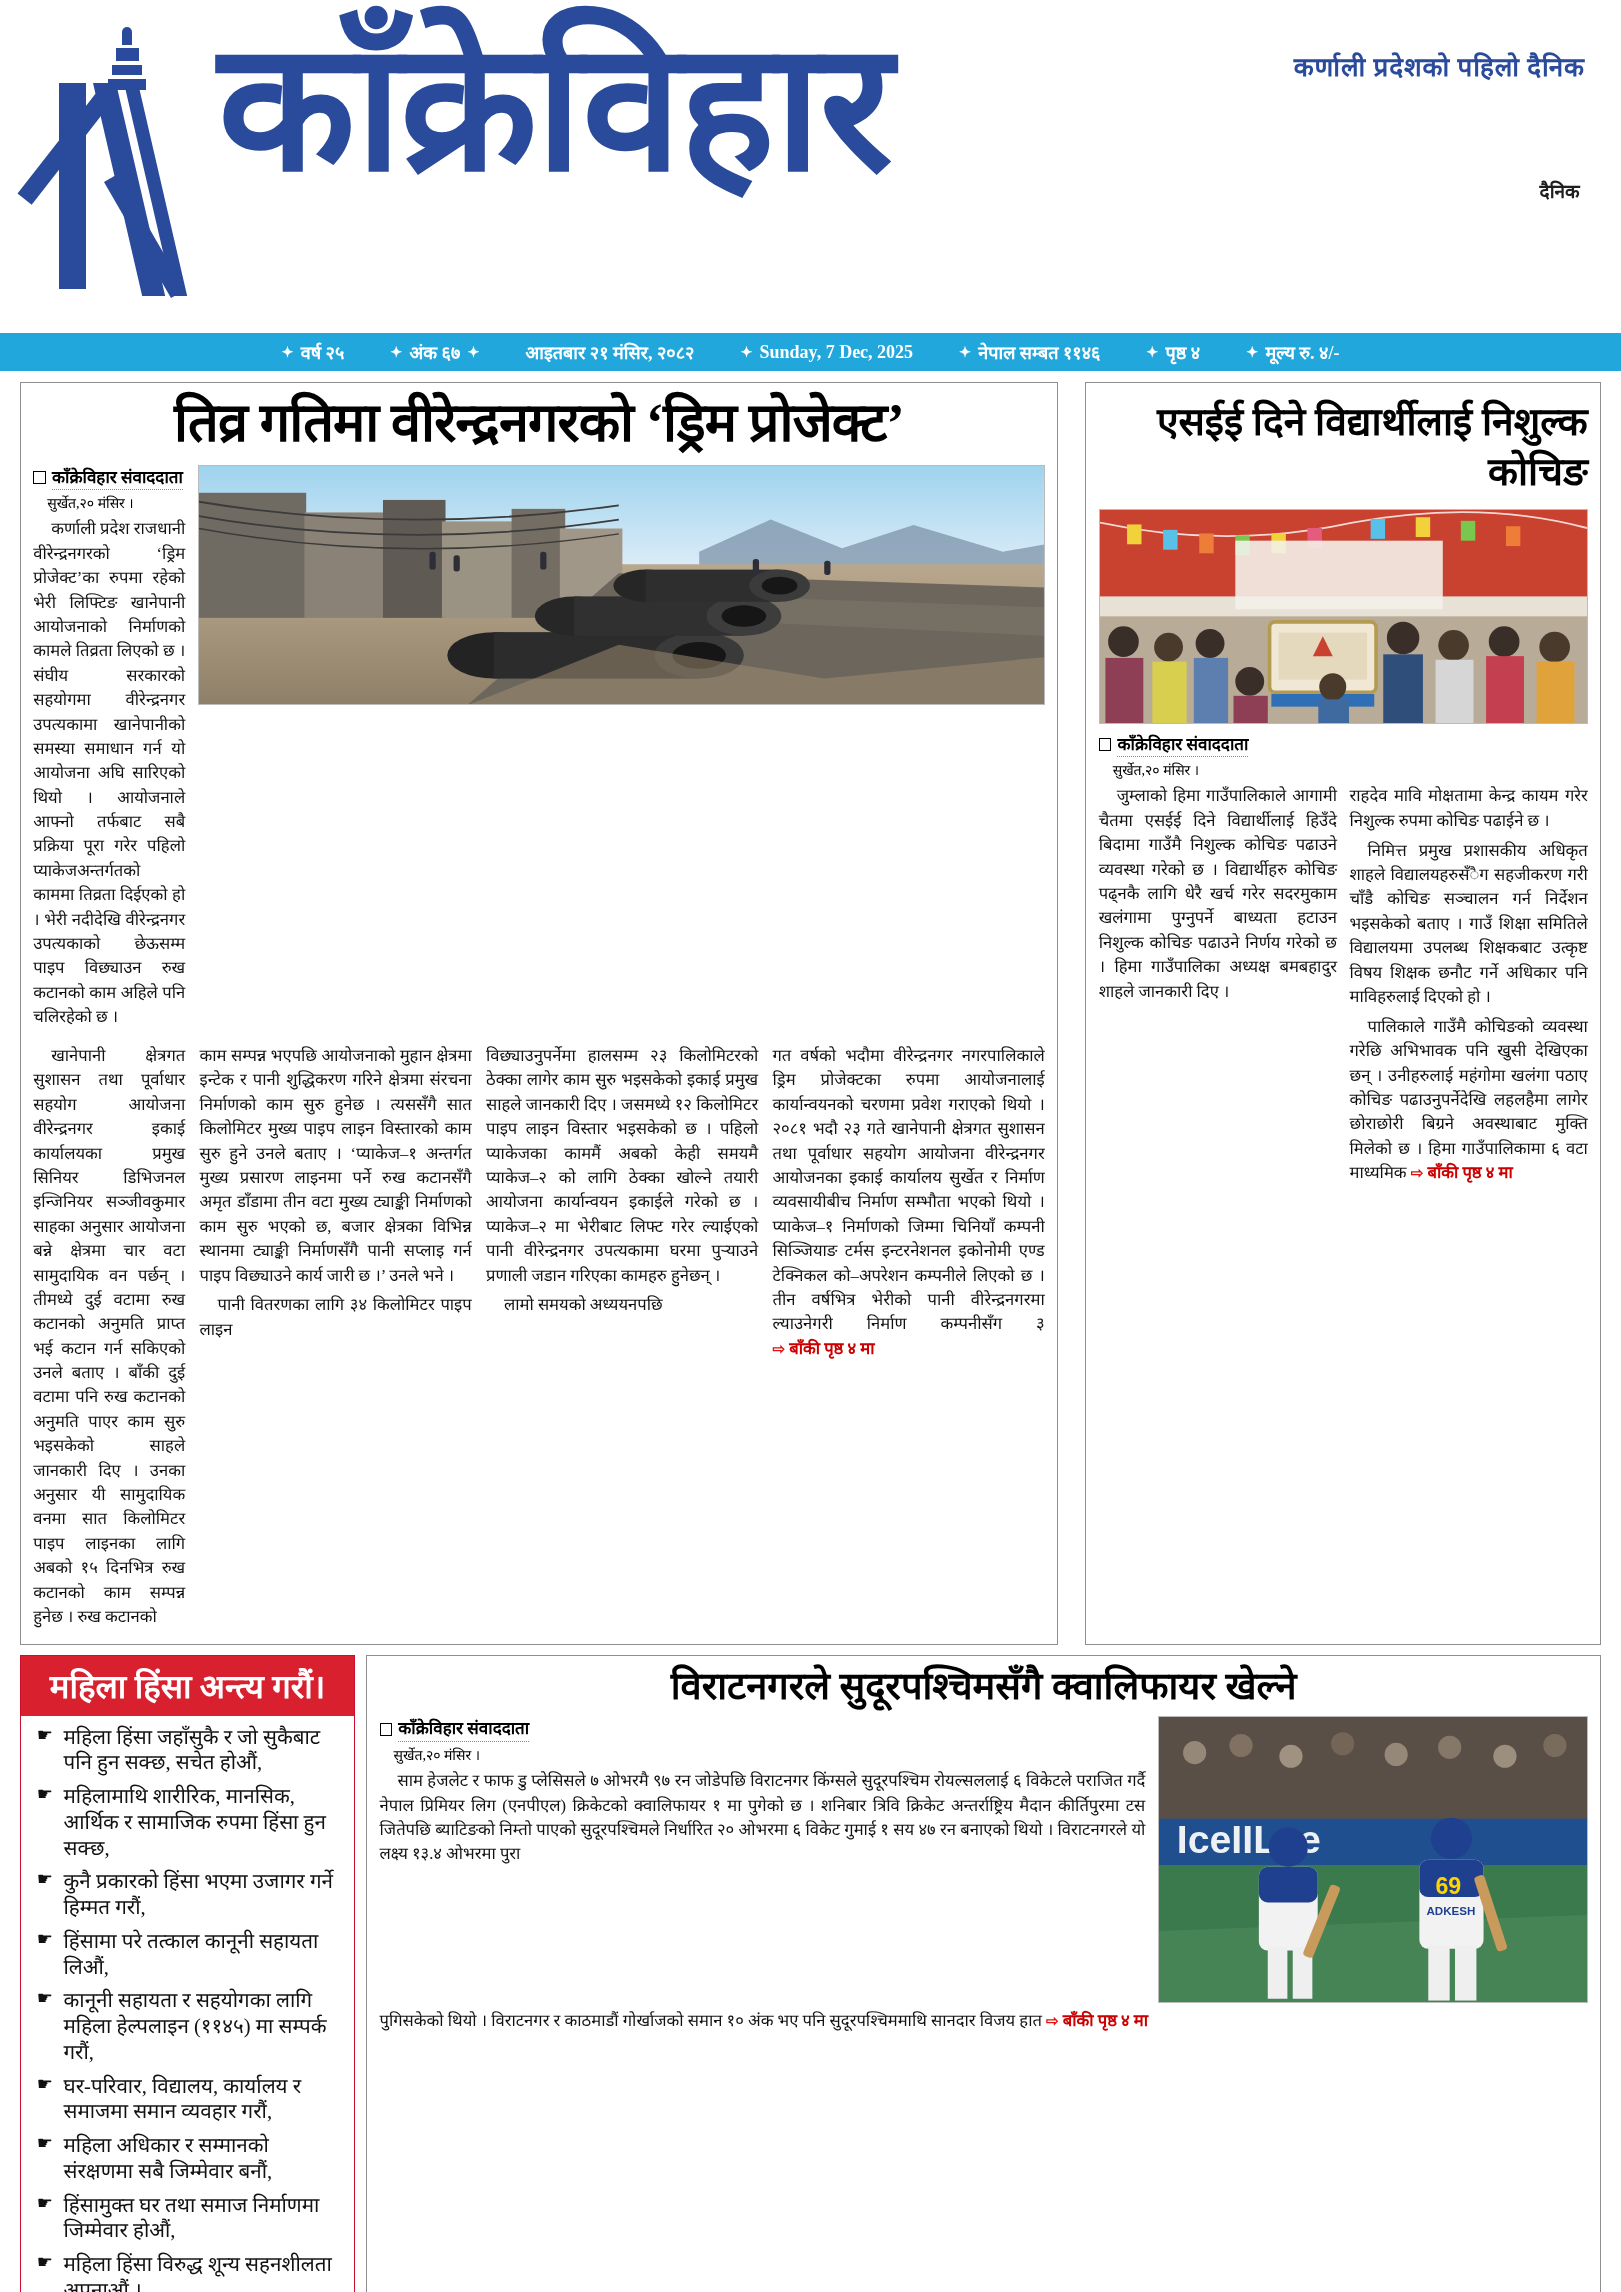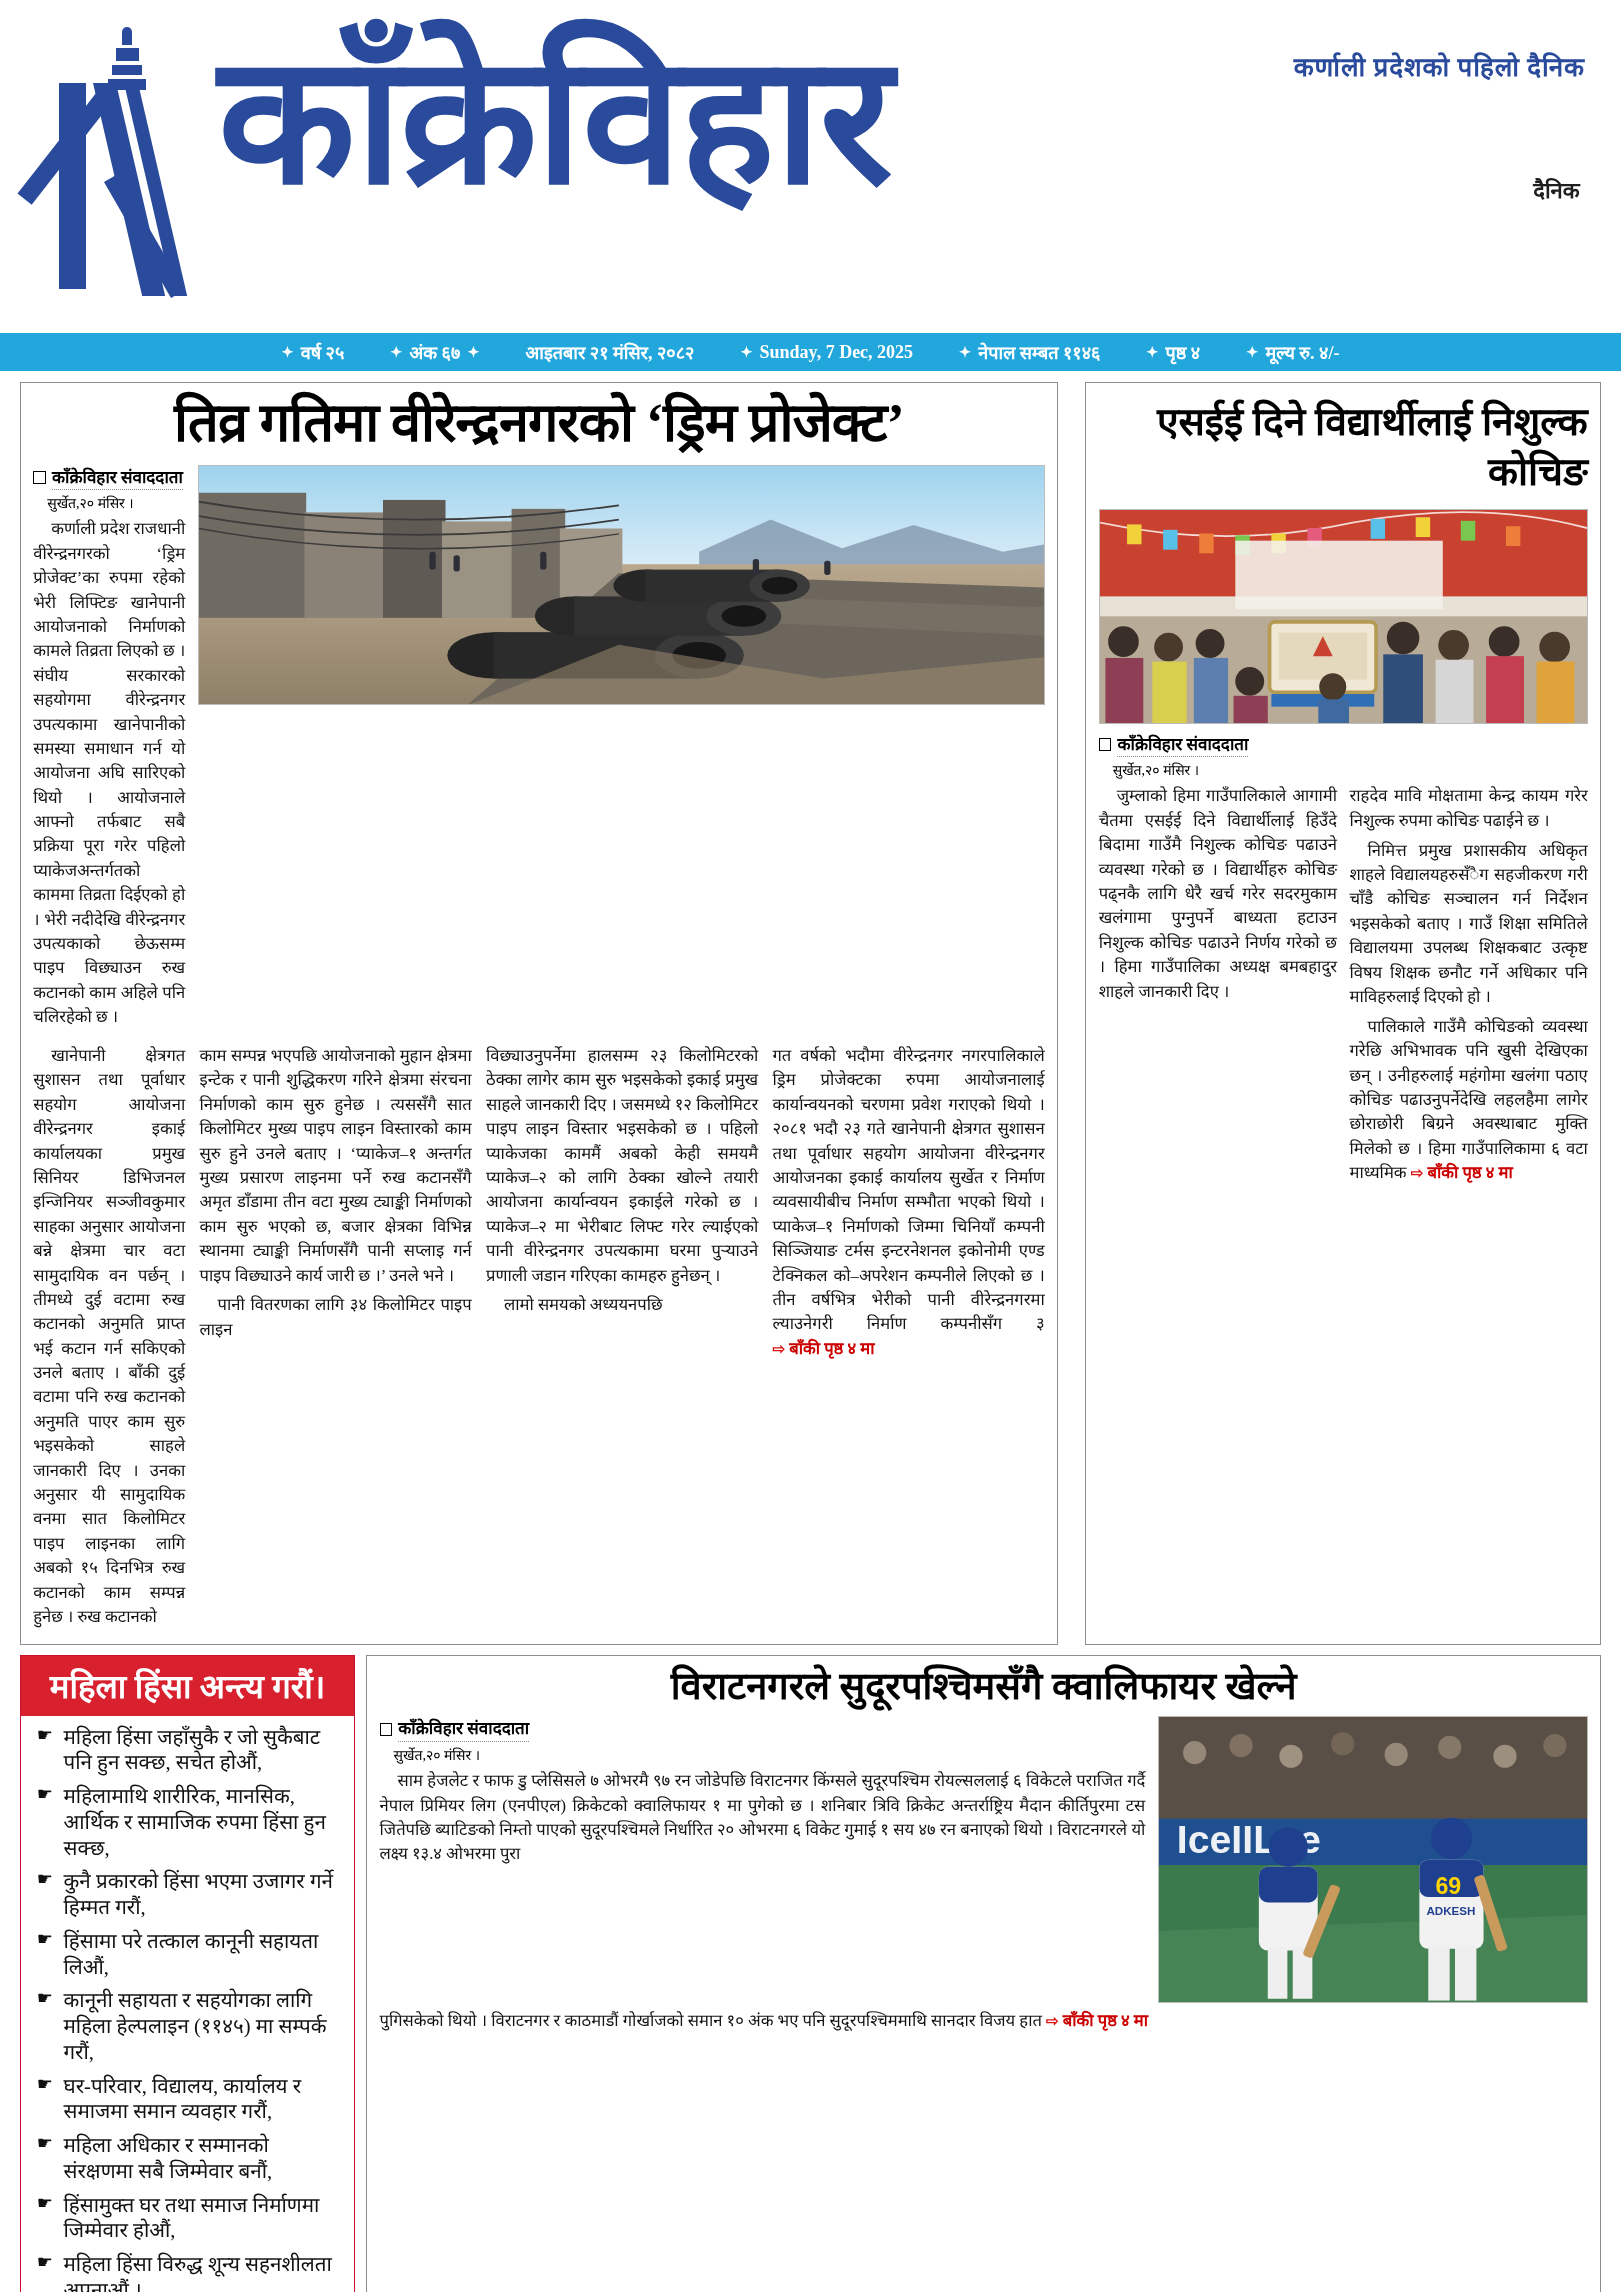--- a/index.html
+++ b/index.html
@@ -11,39 +11,39 @@
   }
   .page { width: 1621px; height: 2293px; position: relative; background:#fff; }
 
   
   .masthead { position: relative; height: 333px; padding: 7.2px 27px 0 27px; }
   .mast-inner { position: relative; height: 100%; }
   .logo-wrap { display:flex; align-items:flex-start; height: 100%; }
   .logo-mark { width: 166px; height: 269px; position: relative; flex: 0 0 auto; margin-top: 19.7px; margin-left: 25px;}
   .logo-text { position: relative; flex: 1 1 auto; }
   .paper-name {
-    font-family: Liberation Serif, serif;
+    font-family: Liberation Mono, monospace;
     font-size: 179px;
     font-weight: 700;
     color: #2a4b9b;
     letter-spacing: -1.8px;
     line-height: 1.0;
     margin-top: 25px;
     white-space: nowrap;
   }
   .tagline {
     position: absolute; right: 9px; top: 41px;
     font-family: "Liberation Serif", serif;
     font-size: 26px; font-weight: 700; color: #2a4b9b;
     letter-spacing: 0.9px;
   }
   .daily-sub {
     position: absolute; right: 14.3px; bottom: 7.2px;
     font-family: "Liberation Serif", serif;
-    font-size: 22px; font-weight: 700; color: #1f1f1f; margin-left: 28px;
+    font-size: 19px; font-weight: 700; color: #1f1f1f; margin-left: 28px;
   }
 
   
   .lm-stupa { position:absolute; left: 56px; top: 0; width: 38px; }
   .lm-stupa i { display:block; background:#2a4b9b; margin: 0 auto 3.6px auto; }
   .lm-s1 { width: 10.7px; height: 18px; border-radius: 5.4px 5.4px 0 0; }
   .lm-s2 { width: 23px; height: 12.5px; }
   .lm-s3 { width: 30px; height: 10.7px; }
   .lm-s4 { width: 38px; height: 10.7px; }
   .lm-k { position:absolute; left:0; top: 56px; width: 152px; height: 206px; }

